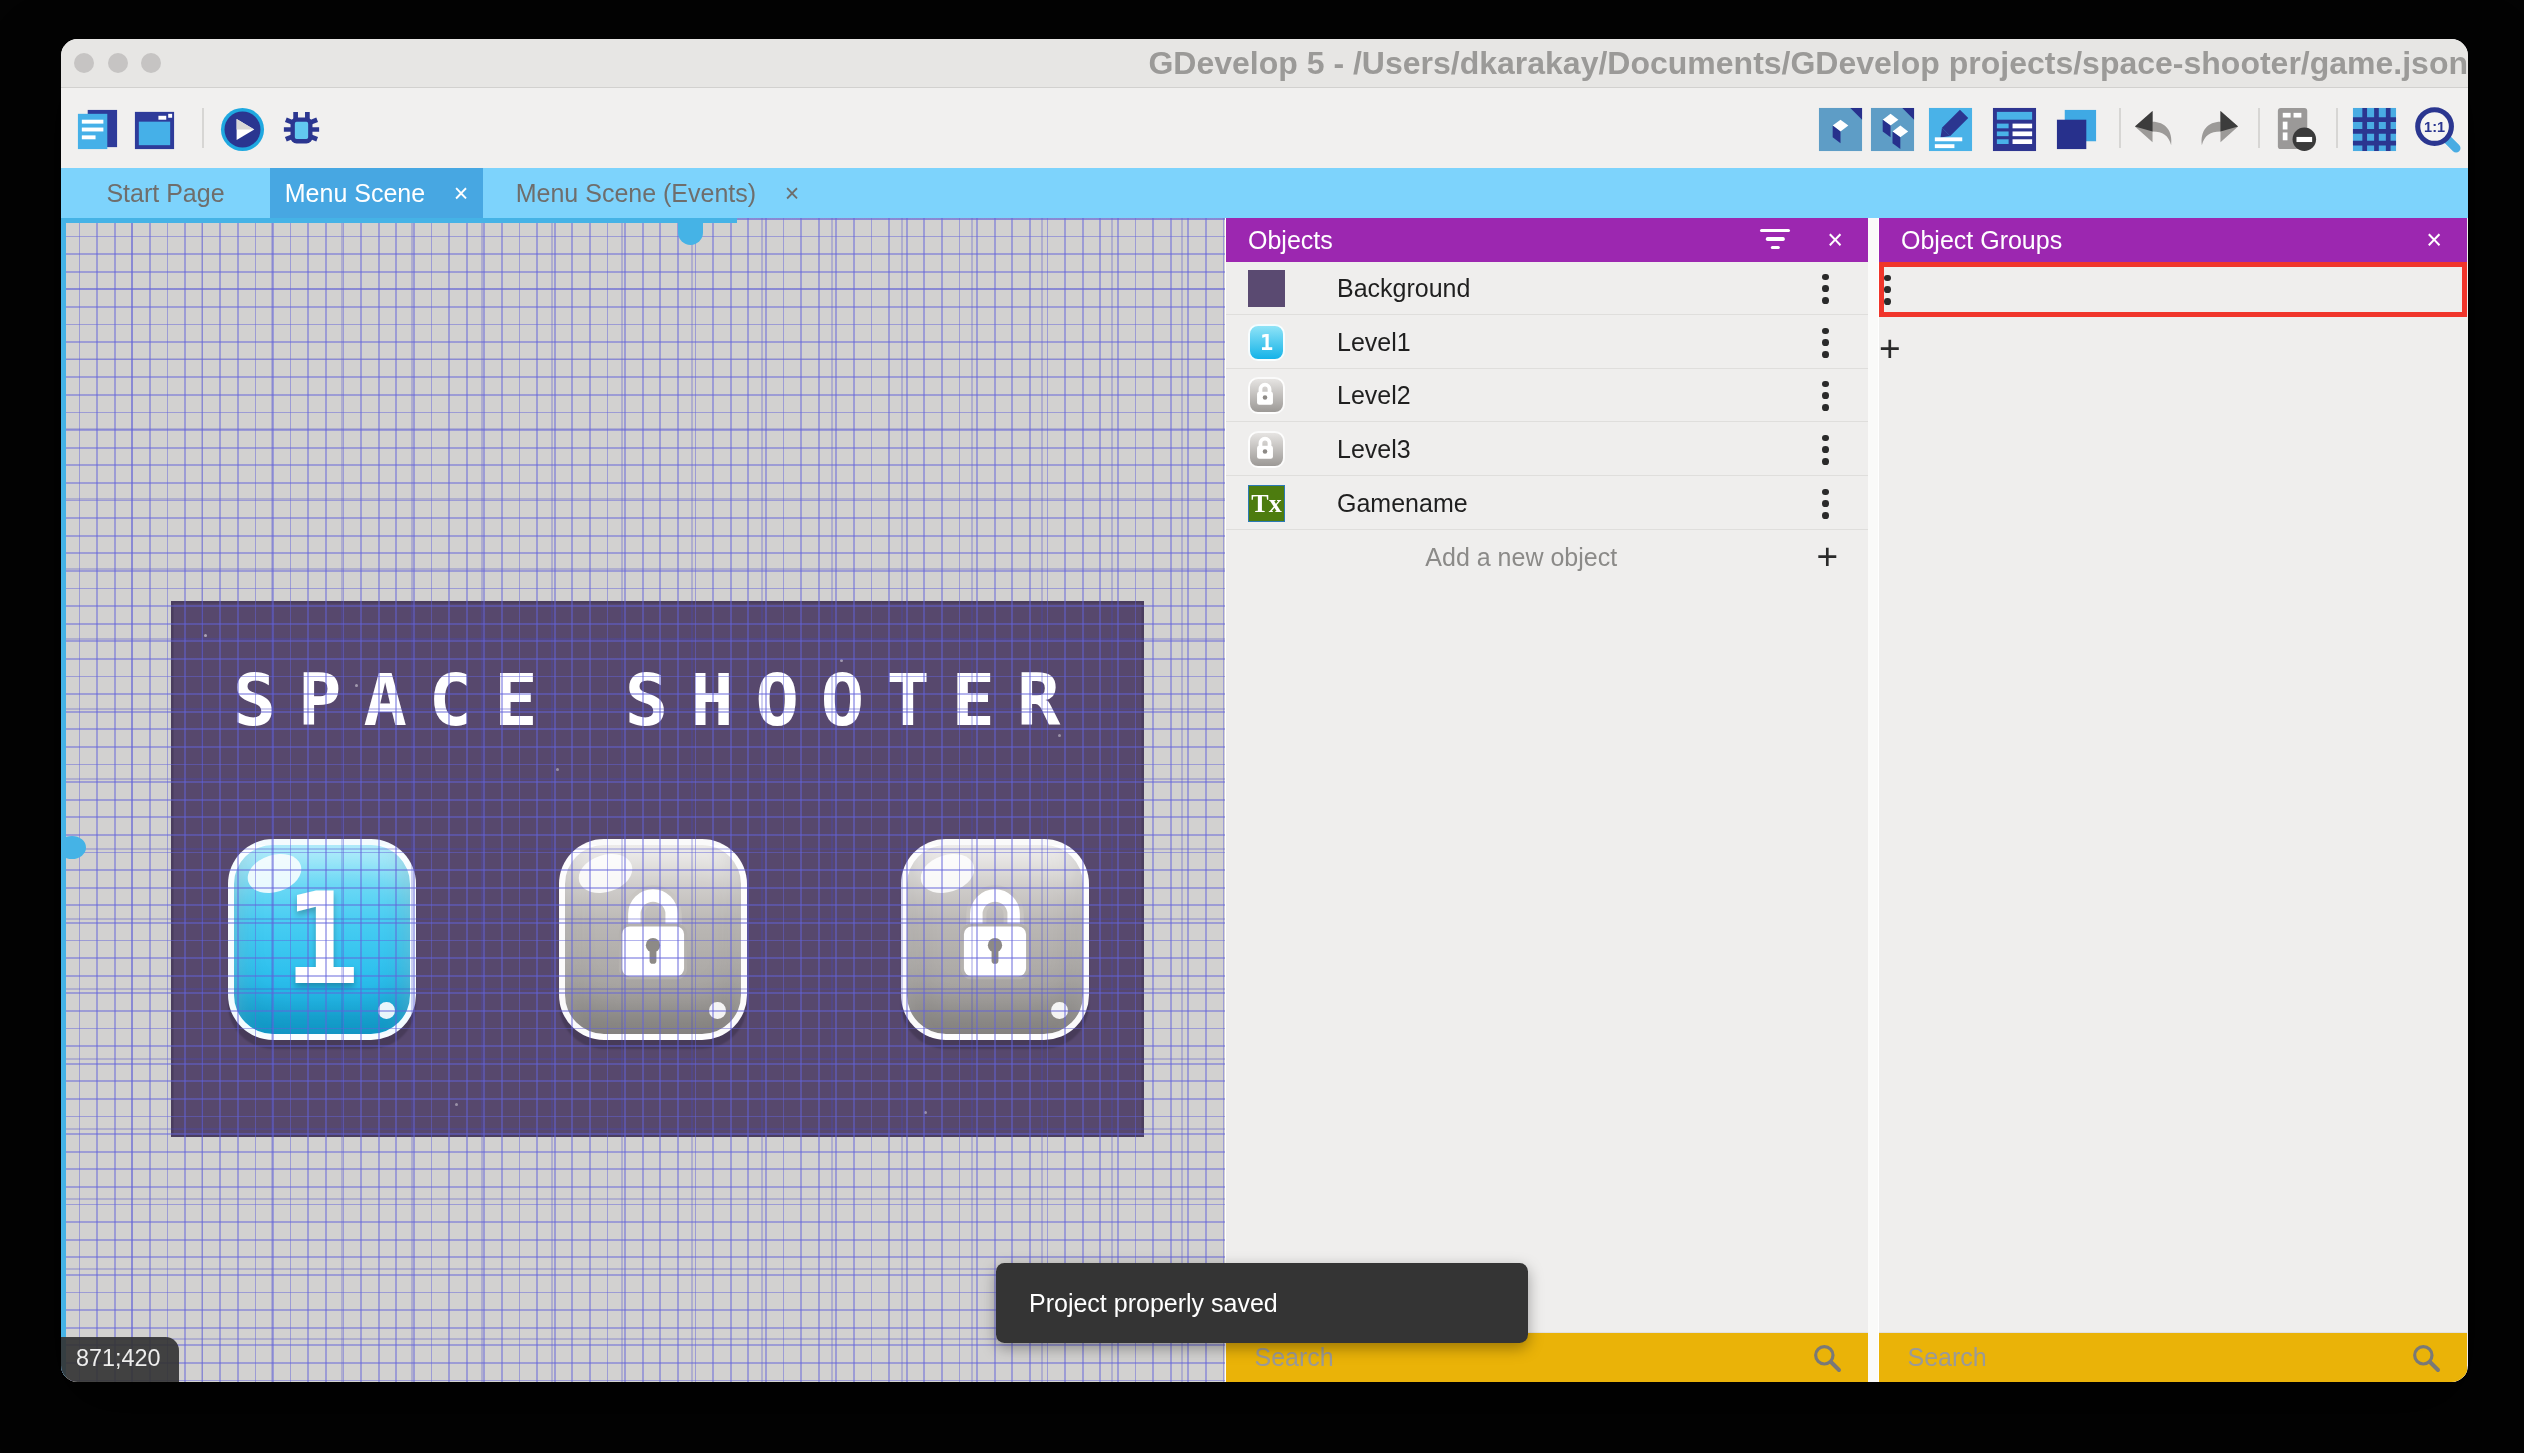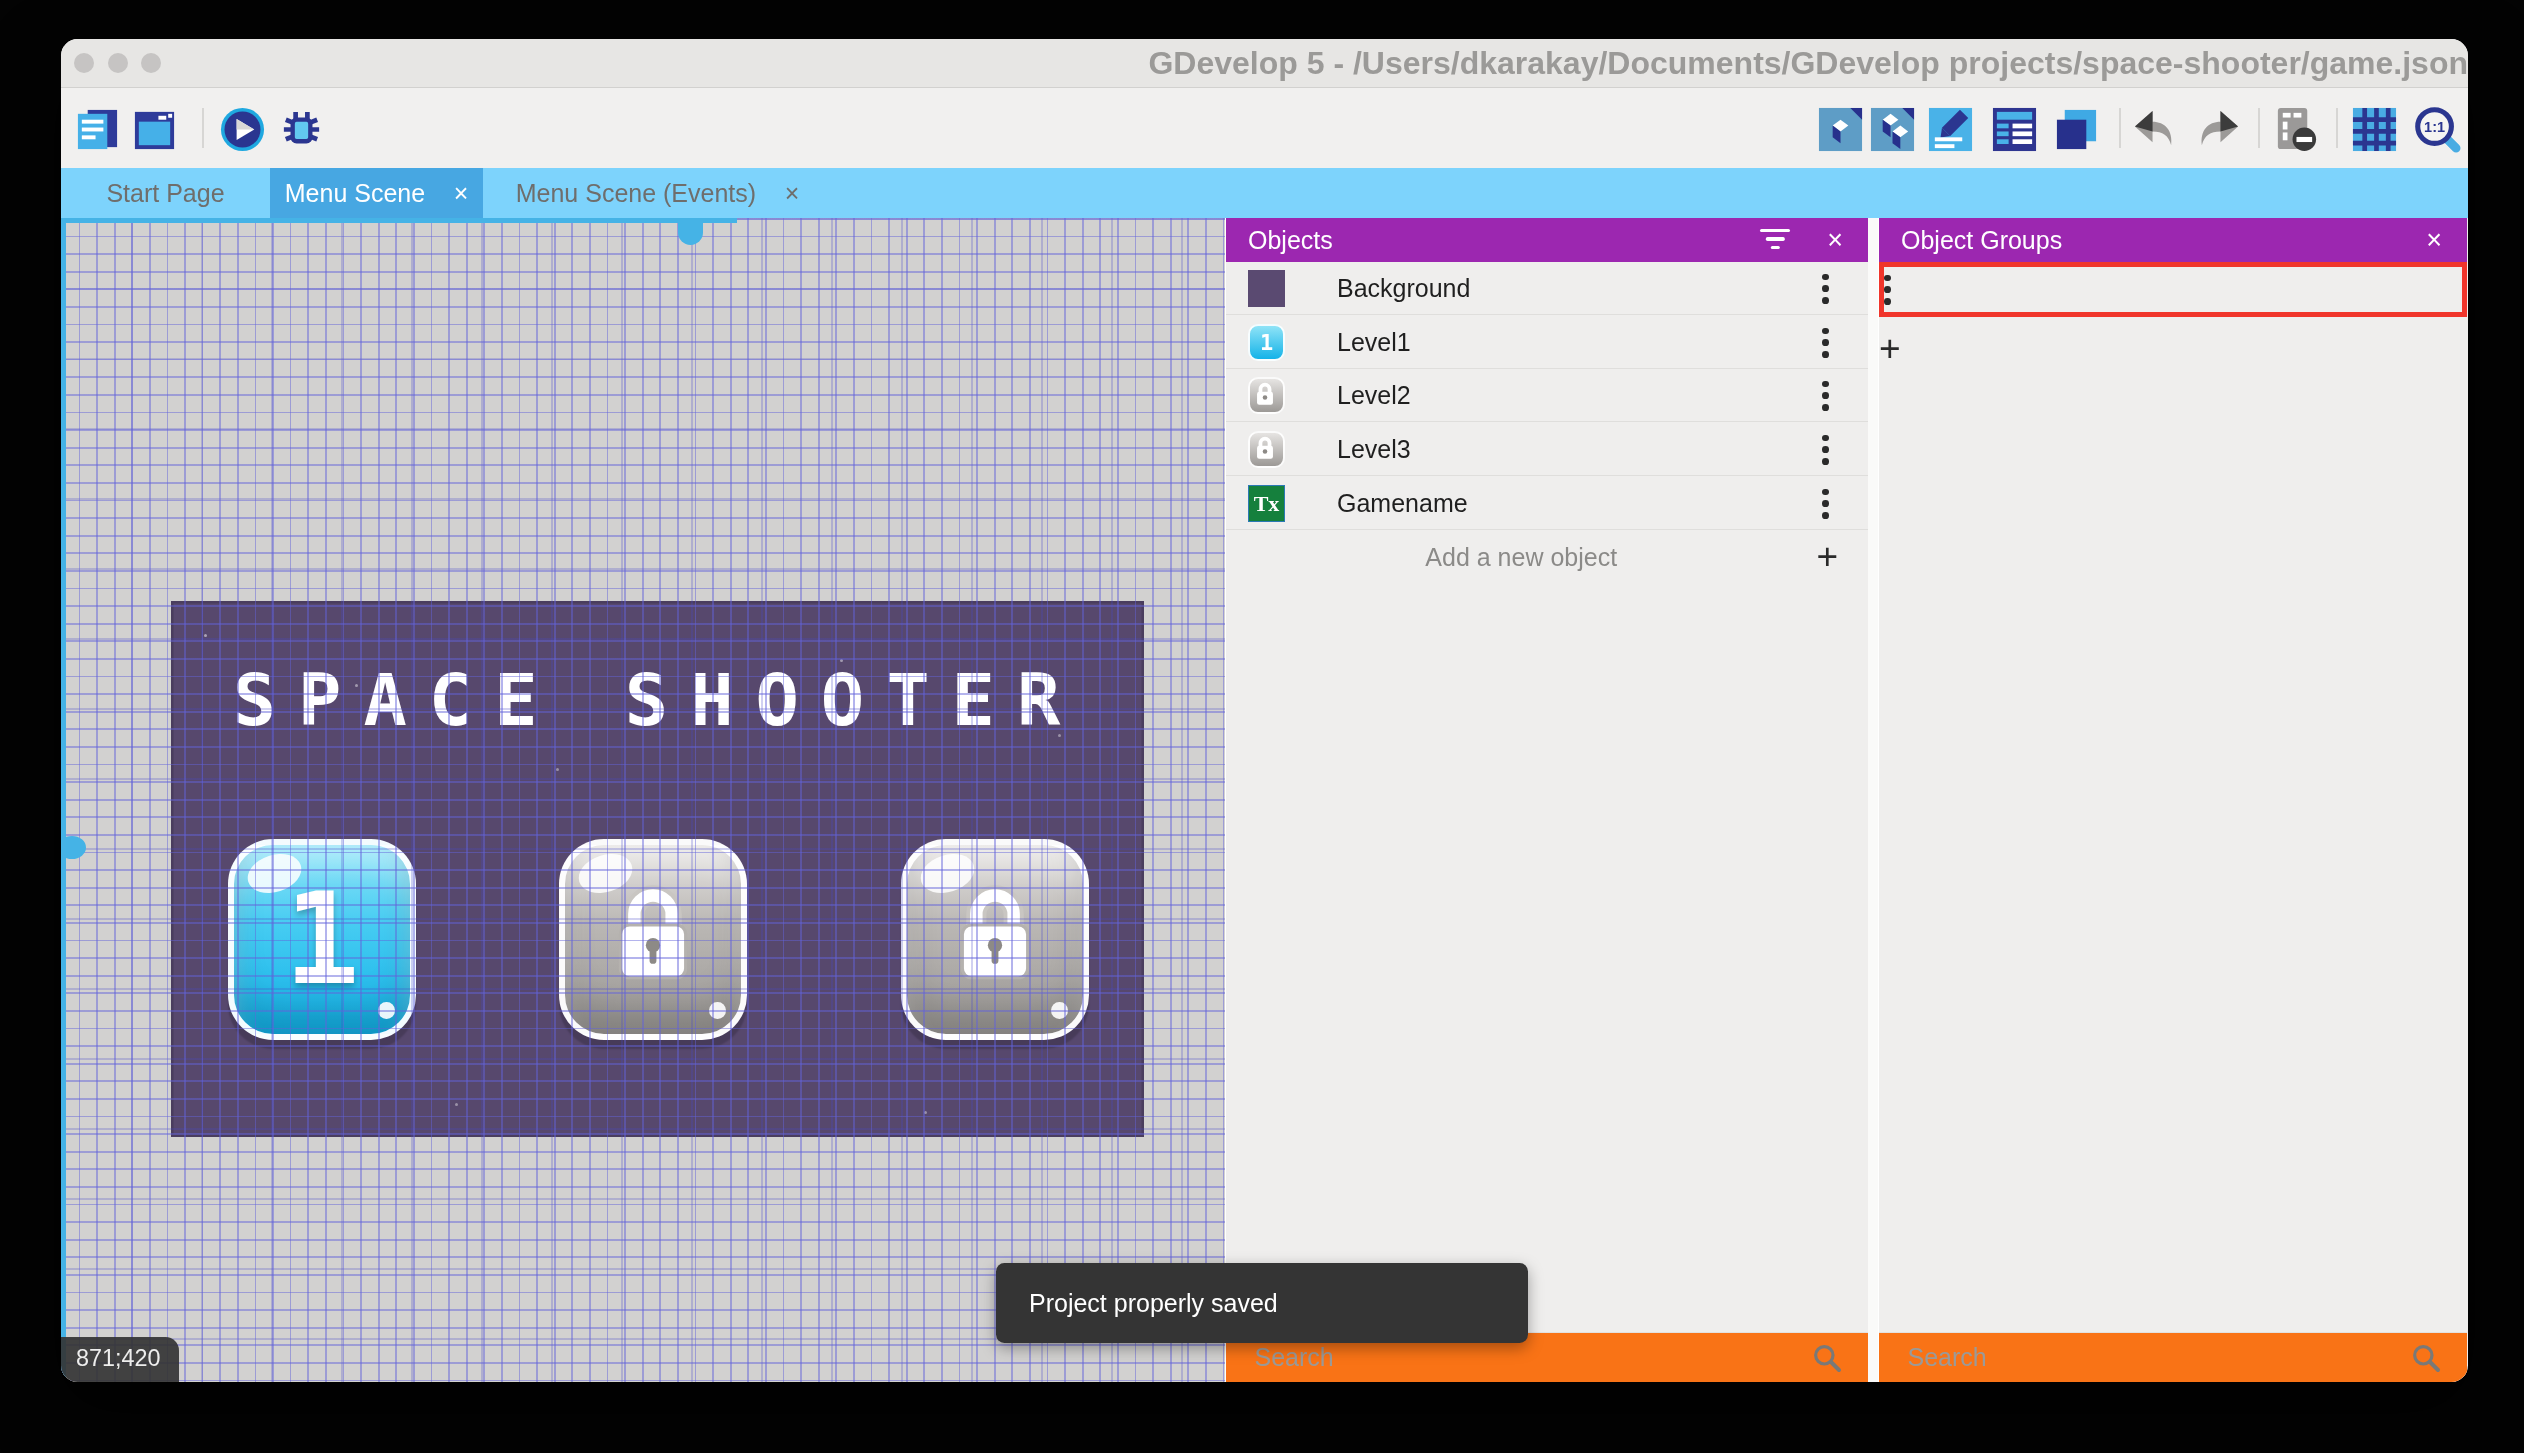--- a/index.html
+++ b/index.html
@@ -105,33 +105,33 @@
   .kebab { width:6.7px; height:33px; margin-right:39px; position:relative; flex:none; }
   .kebab i { position:absolute; left:0; width:6.7px; height:6.7px; border-radius:50%; background:#2A2A2A; }
   .kebab i:nth-child(1){ top:1.7px; } .kebab i:nth-child(2){ top:13.4px; } .kebab i:nth-child(3){ top:25px; }
 
   .thumb-bg { width:37px; height:37px; background:#5A4A71; }
   .thumb-btn { width:37px; height:37px; border-radius:10px; border:2.5px solid rgba(255,255,255,.95); position:relative; }
   .thumb-btn.blue { background:linear-gradient(180deg,#8FE3F7,#14B3E8); }
   .thumb-btn.gray { background:linear-gradient(180deg,#E6E4E2,#9C9996); }
   .thumb-btn .tlabel { position:absolute; inset:0; display:flex; align-items:center; justify-content:center;
                        color:#FFF; font-weight:bold; font-size:22px; font-family:"DejaVu Sans Mono",monospace; }
-  .thumb-text { width:37px; height:37px; background:#15803d; border:1.7px solid #2B79B4; display:flex;
-                align-items:center; justify-content:center; color:#FFF; font-weight:bold; font-size:22px;
+  .thumb-text { width:37px; height:37px; background:#4d7c0f; border:1.7px solid #2B79B4; display:flex;
+                align-items:center; justify-content:center; color:#FFF; font-weight:bold; font-size:26px;
                 font-family:"Liberation Serif", serif; }
 
   .add-row { position:absolute; left:0; width:100%; height:52px; display:flex; align-items:center; }
   .add-row .add-label { flex:1; text-align:center; font-size:25px; color:#8B8A88; }
   .add-row .plus { font-size:37px; color:#2A2A2A; margin-right:30px; font-weight:normal; }
 
   .group-row { position:absolute; left:0; top:44px; width:100%; height:55px; background:#EFEEED;
                border:5.9px solid #F0352B; display:flex; align-items:center; }
   .group-row .g-label { font-size:25px; color:#1F1F1F; margin-left:18.4px; flex:1; }
 
-  .search-bar { position:absolute; left:0; bottom:0; width:100%; height:50px; background:#f97316;
+  .search-bar { position:absolute; left:0; bottom:0; width:100%; height:50px; background:#eab308;
                 border-top:1.7px solid #E2E1E0; display:flex; align-items:center; }
   .search-bar input { flex:1; border:none; outline:none; font-size:25px; color:#444; margin-left:28.5px;
                       font-family:"Liberation Sans", sans-serif; background:transparent; }
   .search-bar input::placeholder { color:#9B9A98; }
   .search-bar svg { width:32px; height:32px; margin-right:25px; flex:none; }
 </style>
 </head>
 <body>
 
 <div class="window">

